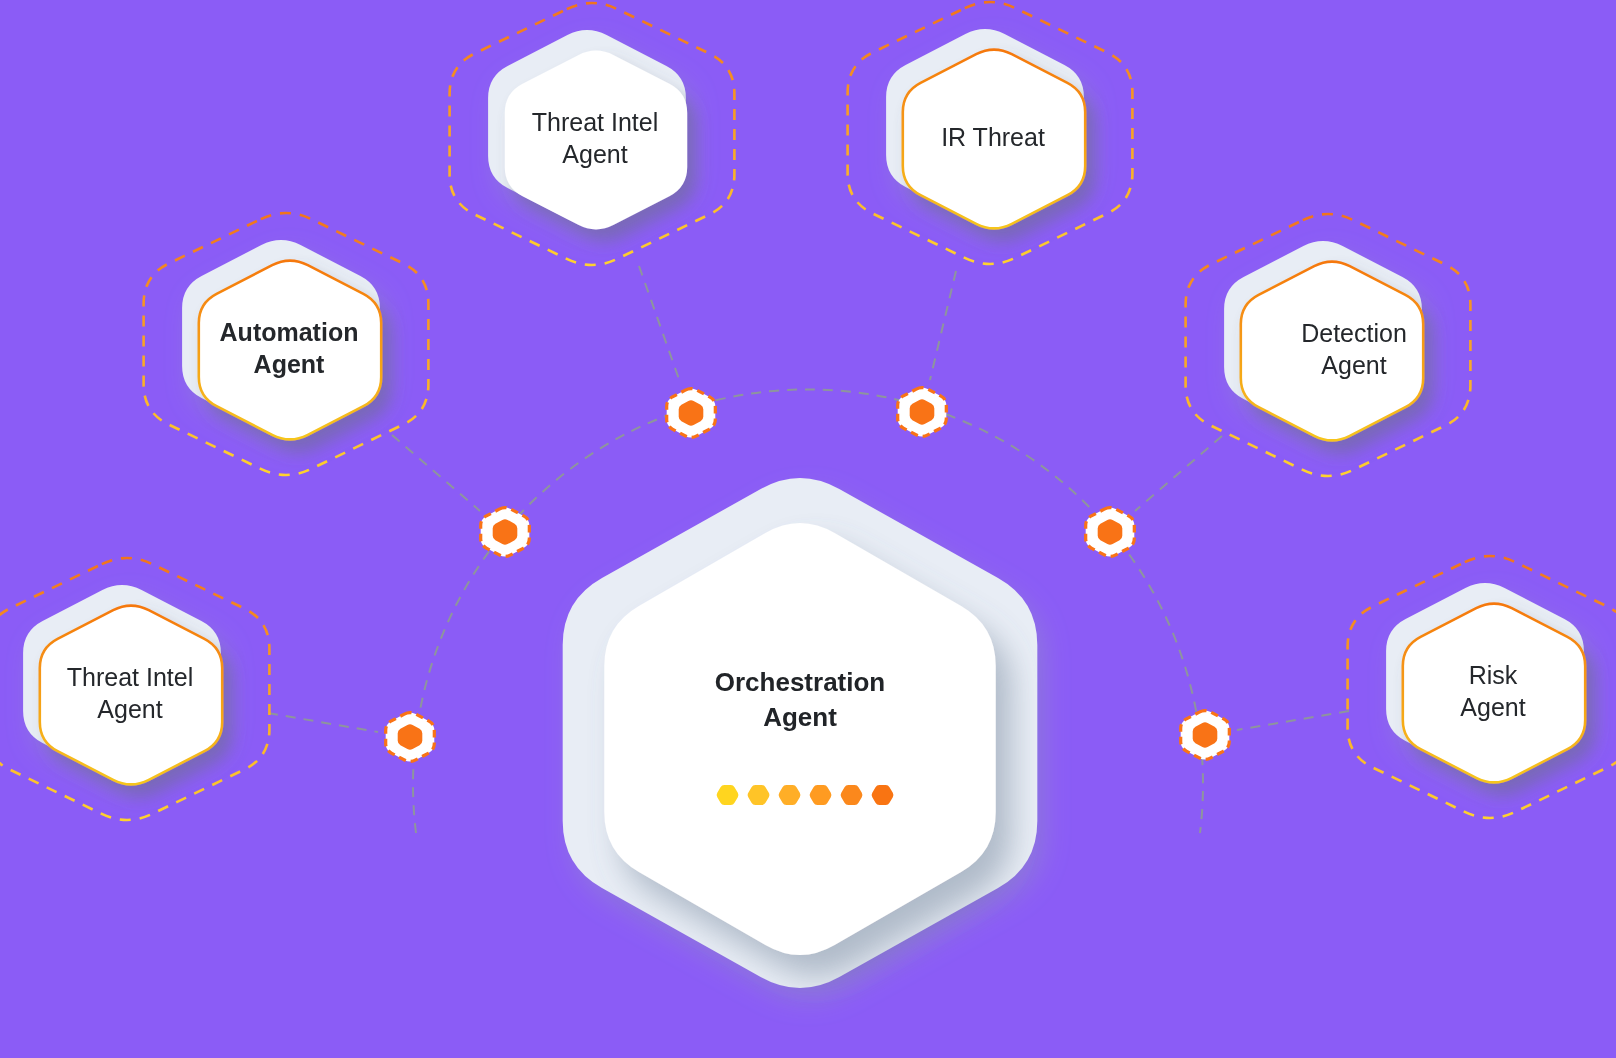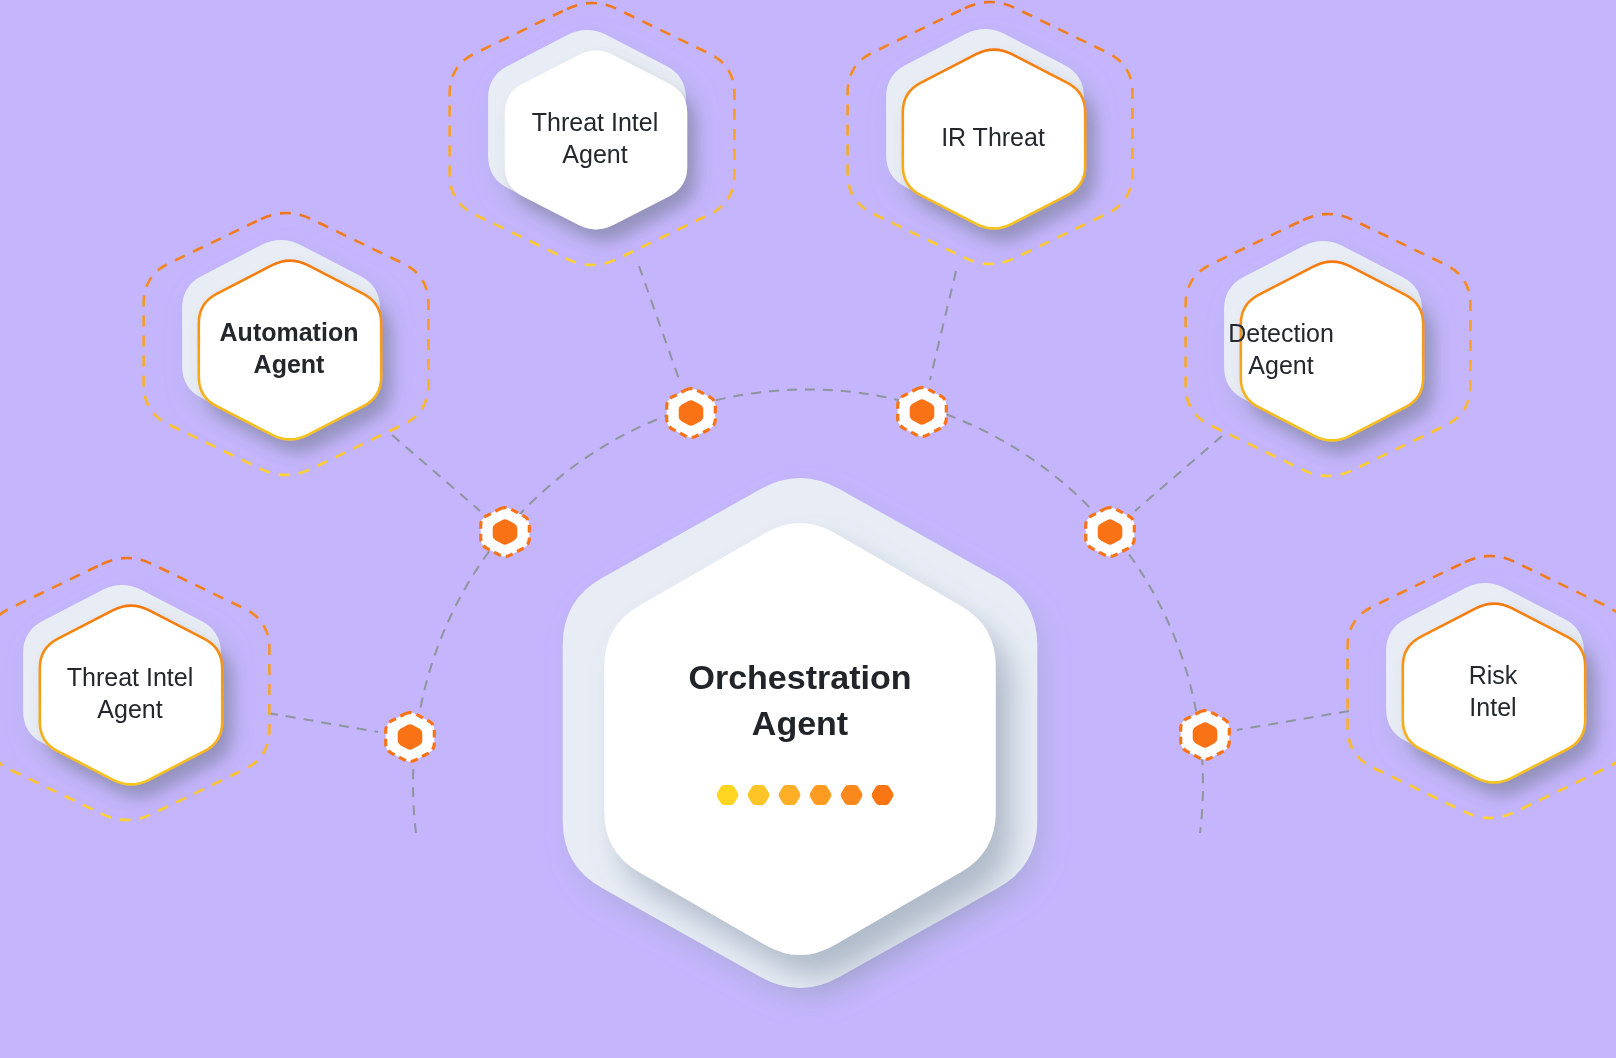--- a/index.html
+++ b/index.html
@@ -1,40 +1,40 @@
 <!DOCTYPE html>
 <html><head>
 <meta charset="utf-8">
 <style>
   html, body { margin: 0; padding: 0; background: #ffffff; }
   .stage {
     position: relative;
     width: 1616px;
     height: 1058px;
-    background: #c4b5fd;
+    background: #8b5cf6;
     overflow: hidden;
     font-family: "Liberation Sans", sans-serif;
   }
   .stage svg { position: absolute; left: 0; top: 0; }
   .label {
     position: absolute;
     transform: translate(-50%, -50%);
     text-align: center;
     white-space: pre-line;
     color: #24272b;
     pointer-events: none;
   }
   .sat-label {
     font-size: 25px;
     line-height: 1.28;
     font-weight: 400;
     width: 200px;
   }
   .center-label {
-    font-size: 34px;
+    font-size: 26px;
     line-height: 1.36;
     font-weight: 700;
     width: 400px;
     color: #212428;
   }
 </style>
 </head>
 <body>
 
 <div class="stage">
@@ -129,21 +129,21 @@
         <path d="M 861.8 792.8 Q 863.0 795.0 861.8 797.2 L 858.5 802.8 Q 857.3 805.0 854.8 805.0 L 848.3 805.0 Q 845.8 805.0 844.5 802.8 L 841.3 797.2 Q 840.0 795.0 841.3 792.8 L 844.5 787.2 Q 845.8 785.0 848.3 785.0 L 854.8 785.0 Q 857.3 785.0 858.5 787.2 Z" fill="#FB881C"></path>
         <path d="M 892.8 792.8 Q 894.0 795.0 892.8 797.2 L 889.5 802.8 Q 888.3 805.0 885.8 805.0 L 879.3 805.0 Q 876.8 805.0 875.5 802.8 L 872.3 797.2 Q 871.0 795.0 872.3 792.8 L 875.5 787.2 Q 876.8 785.0 879.3 785.0 L 885.8 785.0 Q 888.3 785.0 889.5 787.2 Z" fill="#F97412"></path>
       </g>
     </svg>
 
   <div class="label sat-label" style="left: 595px; top: 138px;">Threat Intel
 Agent</div>
   <div class="label sat-label" style="left: 993px; top: 137px;">IR Threat</div>
   <div class="label sat-label" style="left: 289px; top: 348px; font-weight: bold;">Automation
 Agent</div>
-  <div class="label sat-label" style="left: 1281px; top: 349px;">Detection
+  <div class="label sat-label" style="left: 1354px; top: 349px;">Detection
 Agent</div>
   <div class="label sat-label" style="left: 130px; top: 693px;">Threat Intel
 Agent</div>
   <div class="label sat-label" style="left: 1493px; top: 691px;">Risk
-Intel</div>
+Agent</div>
   <div class="label center-label" style="left: 800px; top: 700px;">Orchestration
 Agent</div>
 </div>
 
 </body></html>

